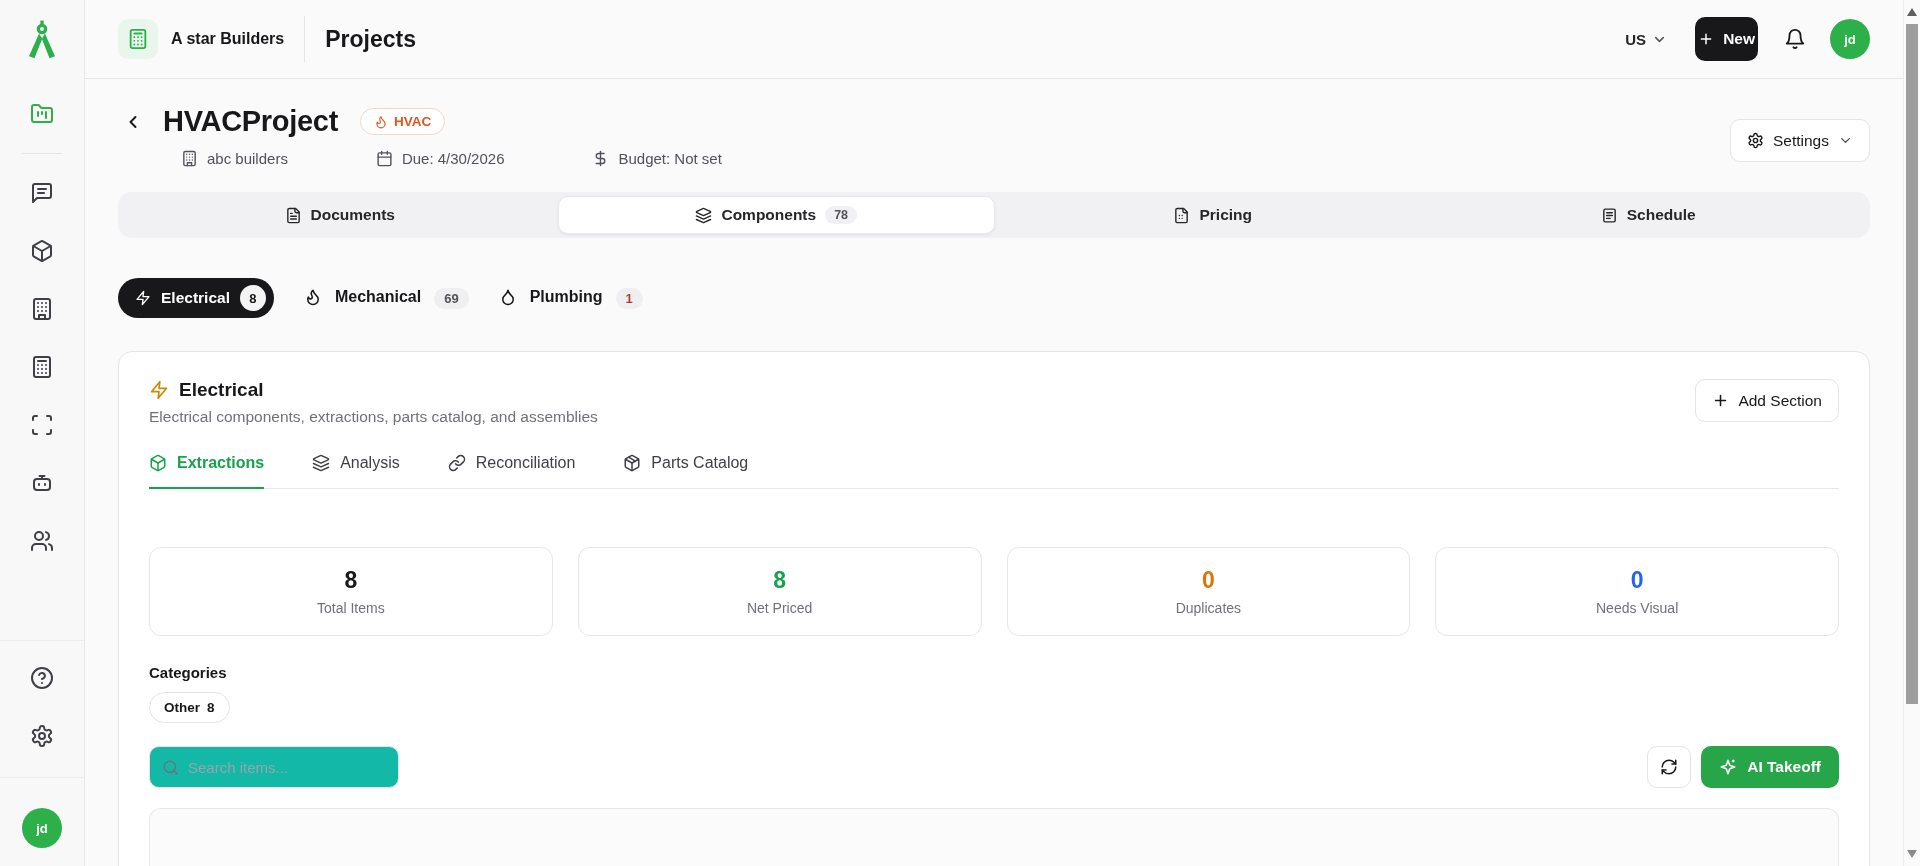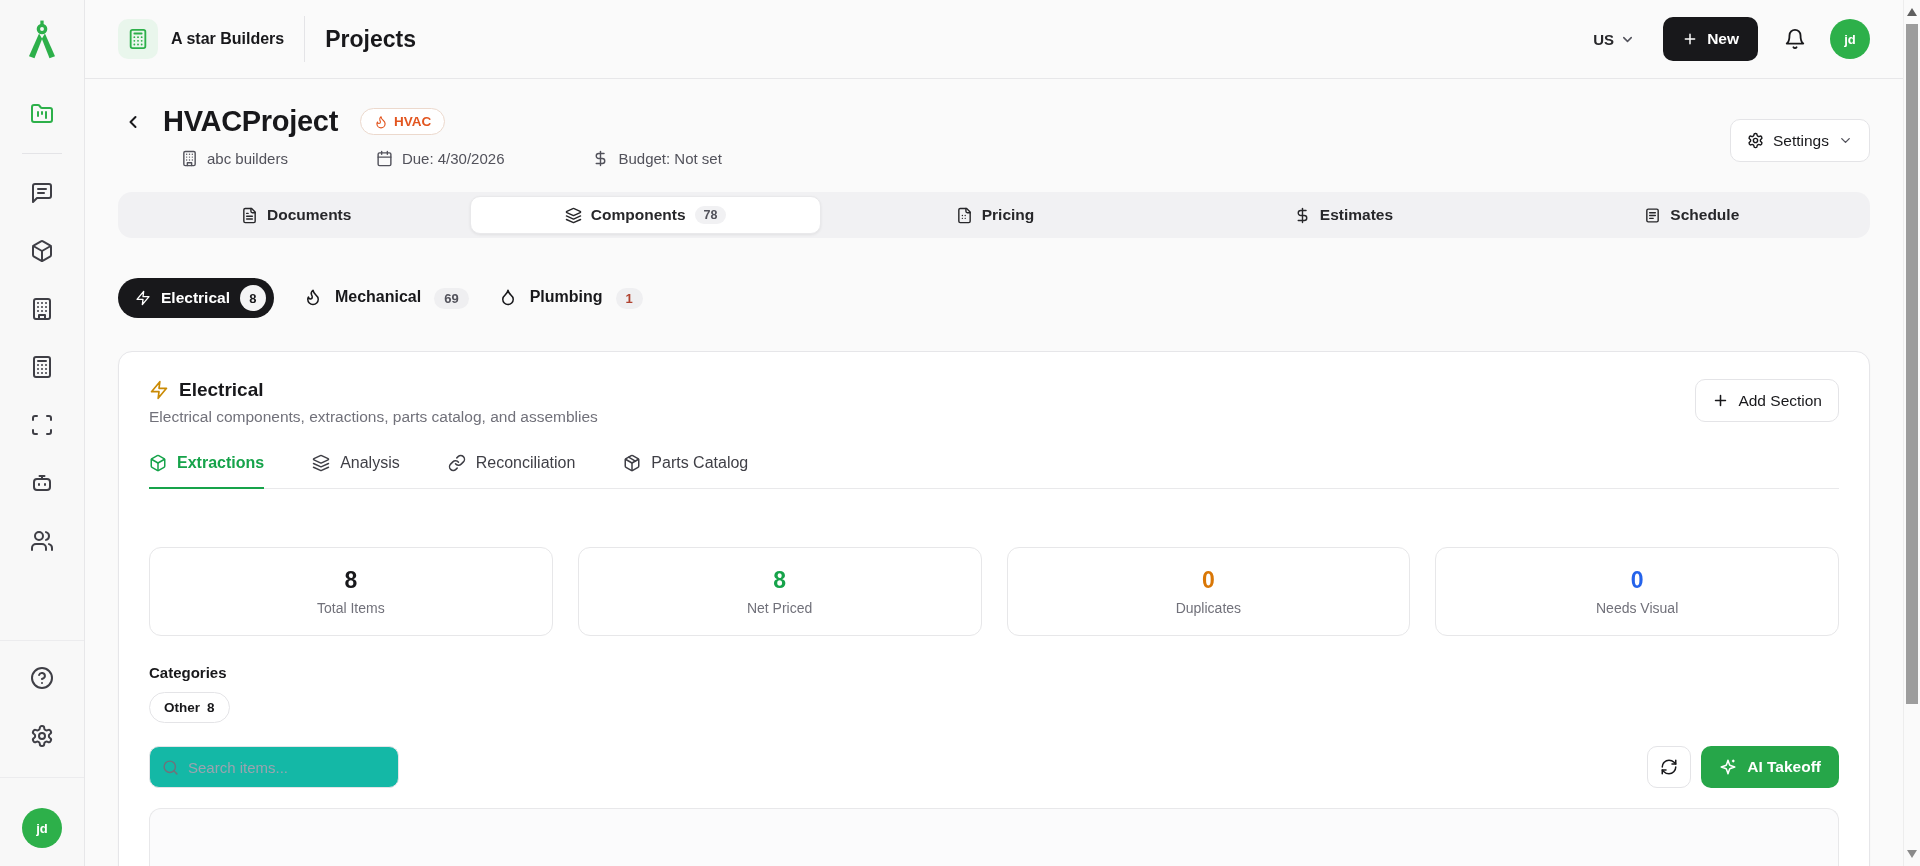--- a/index.html
+++ b/index.html
@@ -34,21 +34,21 @@
 
   
   .ws-icon { width:40px; height:40px; border-radius:10px; background:#e9f6ec; display:flex; align-items:center; justify-content:center; color:#2db04a;}
   .ws-icon svg { width:22px; height:22px;}
   .ws-name { font-size:16px; font-weight:700; margin-left:13px;}
   .tb-divider { width:1px; height:46px; background:#e4e4e7; margin:0 20px;}
   .page-title { font-size:23px; font-weight:700;}
   .tb-right { margin-left:auto; display:flex; align-items:center;}
   .region { display:flex; align-items:center; gap:6px; font-size:15px; font-weight:600; color:#27272a; cursor:pointer;}
   .region svg { width:15px; height:15px; color:#52525b;}
-  .new-btn { margin-left:28px; background:#18181b; color:#fff; border:none; border-radius:10px; height:44px; padding:0 19px; display:flex; align-items:center; gap:9px; font-size:15.5px; font-weight:600; font-family:inherit; cursor:pointer;}
+  .new-btn { margin-left:28px; background:#18181b; color:#fff; border:none; border-radius:10px; height:44px; padding:0 3px; display:flex; align-items:center; gap:9px; font-size:15.5px; font-weight:600; font-family:inherit; cursor:pointer;}
   .new-btn svg { width:16px; height:16px;}
   .bell { margin-left:26px; color:#18181b; cursor:pointer;}
   .bell svg { width:22px; height:22px;}
   .tb-avatar { margin-left:24px; cursor:pointer;}
 
   
   .proj-head { position:relative;}
   .ph-row { display:flex; align-items:center;}
   .back-btn { width:30px; height:30px; border:none; background:transparent; color:#18181b; display:flex; align-items:center; justify-content:center; cursor:pointer; margin-right:15px;}
   .back-btn svg { width:20px; height:20px;}
@@ -322,27 +322,20 @@
       <span>Components</span>
       <span class="tab-badge">78</span>
     </div>
     <div class="tab">
       <svg viewBox="0 0 24 24" fill="none" stroke="currentColor" stroke-width="2" stroke-linecap="round" stroke-linejoin="round">
         <path d="M15 2H6a2 2 0 0 0-2 2v16a2 2 0 0 0 2 2h12a2 2 0 0 0 2-2V7Z"></path>
           <path d="M14 2v4a2 2 0 0 0 2 2h4"></path>
           <path d="M9 12h.01M13 12h.01M9 16h.01M13 16h.01"></path>
       </svg>
       <span>Pricing</span>
-    </div>
-    <div class="tab">
-      <svg viewBox="0 0 24 24" fill="none" stroke="currentColor" stroke-width="2" stroke-linecap="round" stroke-linejoin="round">
-        <line x1="12" x2="12" y1="2" y2="22"></line>
-          <path d="M17 5H9.5a3.5 3.5 0 0 0 0 7h5a3.5 3.5 0 0 1 0 7H6"></path>
-      </svg>
-      <span>Estimates</span>
     </div>
     <div class="tab">
       <svg viewBox="0 0 24 24" fill="none" stroke="currentColor" stroke-width="2" stroke-linecap="round" stroke-linejoin="round">
         <rect x="4" y="3" width="16" height="18" rx="2"></rect>
           <path d="M8 8h8M8 12h8M8 16h5"></path>
       </svg>
       <span>Schedule</span>
     </div>
   </div>
 

